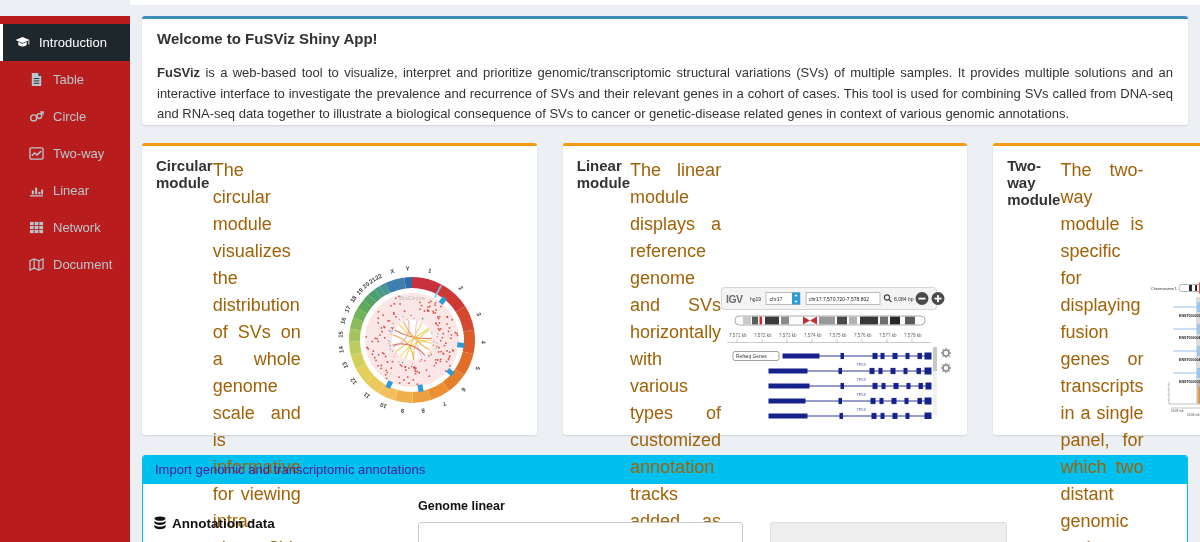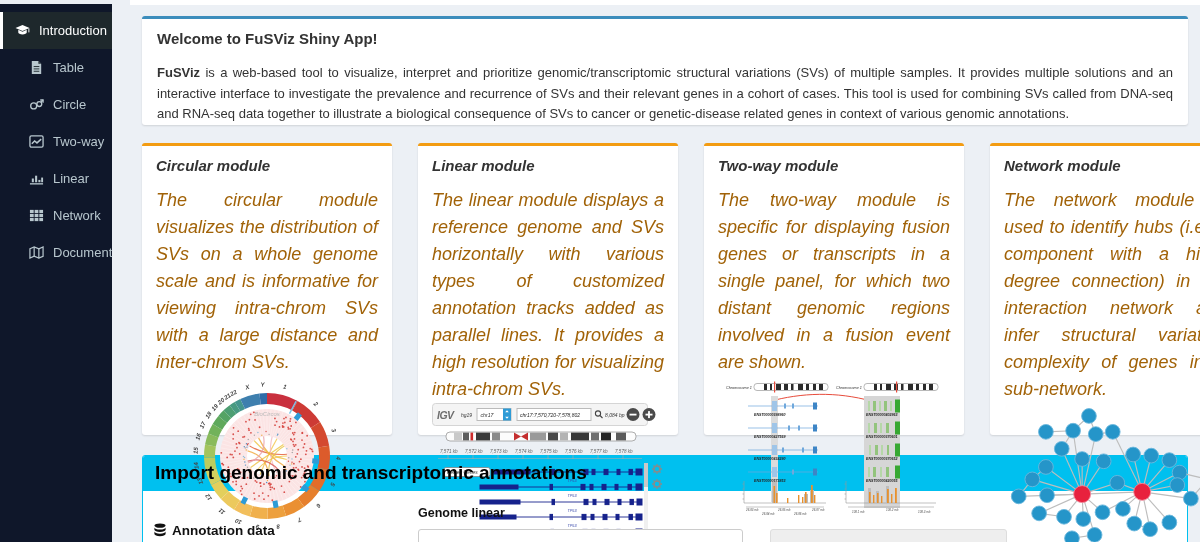--- a/index.html
+++ b/index.html
@@ -1,44 +1,44 @@
 <!DOCTYPE html>
 <html><head>
 <meta charset="utf-8">
 <style>
   * { margin:0; padding:0; box-sizing:border-box; }
   html,body { width:1200px; height:542px; overflow:hidden; background:#ecf0f5;
     font-family:"Liberation Sans","DejaVu Sans",sans-serif; }
   
-  .sidebar { position:absolute; left:0; top:4px; bottom:0; width:112px; background:#0f172a; z-index:5; }
+  .sidebar { position:absolute; left:0; top:16px; bottom:0; width:130px; background:#b91c1c; z-index:5; }
   .menu { padding-top:8px; }
   .menu-item { display:flex; align-items:center; gap:9px; height:37px; padding-left:29px;
     color:#b8c7ce; font-size:13px; cursor:pointer; }
   .menu-item.active { background:#1e282c; color:#fff; padding-left:12px; border-left:3px solid #fefefe; }
   .menu-item .mi { width:15px; height:15px; flex:0 0 15px; display:inline-flex; }
   .menu-item svg { width:15px; height:15px; }
   
   .main { position:absolute; left:130px; right:0; top:0; bottom:0; background:#ecf0f5; }
   .topstrip { height:5px; background:#ffffff; }
   .content { padding:11px 12px 0 12px; }
   .box { background:#fff; border-radius:3px; box-shadow:0 1px 2px rgba(0,0,0,.12); }
   .welcome { border-top:3px solid #3c8dbc; padding:11px 15px 0 15px; }
   .welcome h1 { font-size:15px; color:#333; margin-bottom:16px; }
   .welcome p { font-size:13px; color:#333; line-height:1.58; text-align:justify; }
   .welcome b { font-weight:bold; }
   
   .cards { display:flex; gap:26px; margin-top:18px; }
-  .card { flex:1 1 0; border-top:3px solid #f39c12; padding:11px 14px 24px 14px; height:292px;
-    display:flex; flex-direction:column; background:#fff; border-radius:3px; box-shadow:0 1px 2px rgba(0,0,0,.12);font-style:italic; }
+  .card { flex:1 1 0; border-top:3px solid #f39c12; padding:11px 14px 16px 14px; height:292px;
+    display:flex; flex-direction:row; background:#fff; border-radius:3px; box-shadow:0 1px 2px rgba(0,0,0,.12); }
   .card h2 { font-size:15px; color:#333; margin-bottom:13px; }
   .card p { font-size:18px; color:#a16207; line-height:1.5; text-align:justify; }
   .card .pic { margin-top:auto; display:flex; justify-content:center; align-items:flex-end; }
   
   .import-box { margin-top:20px; border:1px solid #00c0ef; border-radius:3px; background:#fff; }
-  .import-box .hdr { background:#00c0ef; color:#000000; font-size:19px; font-weight:bold; padding:6px 12px 7px 12px;
+  .import-box .hdr { background:#00c0ef; color:#4c1d95; font-size:13px; font-weight:normal; padding:6px 12px 7px 12px;
     border-radius:2px 2px 0 0; }
   .import-body { display:flex; padding:15px 12px 18px 10px; }
   .ann-label { width:265px; font-size:13.5px; font-weight:bold; color:#111; display:flex; gap:5px; align-items:center;
     margin-top:16px; height:18px; }
   .gv-wrap { }
   .gv-label { font-size:12.5px; font-weight:bold; color:#111; margin-bottom:9px; }
   .controls { display:flex; align-items:center; }
   .select-box { width:325px; height:28px; border:1px solid #ccc; border-radius:3px; background:#fff;
     color:#999; font-size:13px; line-height:26px; padding:0 10px; position:relative; cursor:pointer; }
   .import-btn { width:237px; height:28px; margin-left:27px; background:#eeeeee; border:1px solid #ddd;

